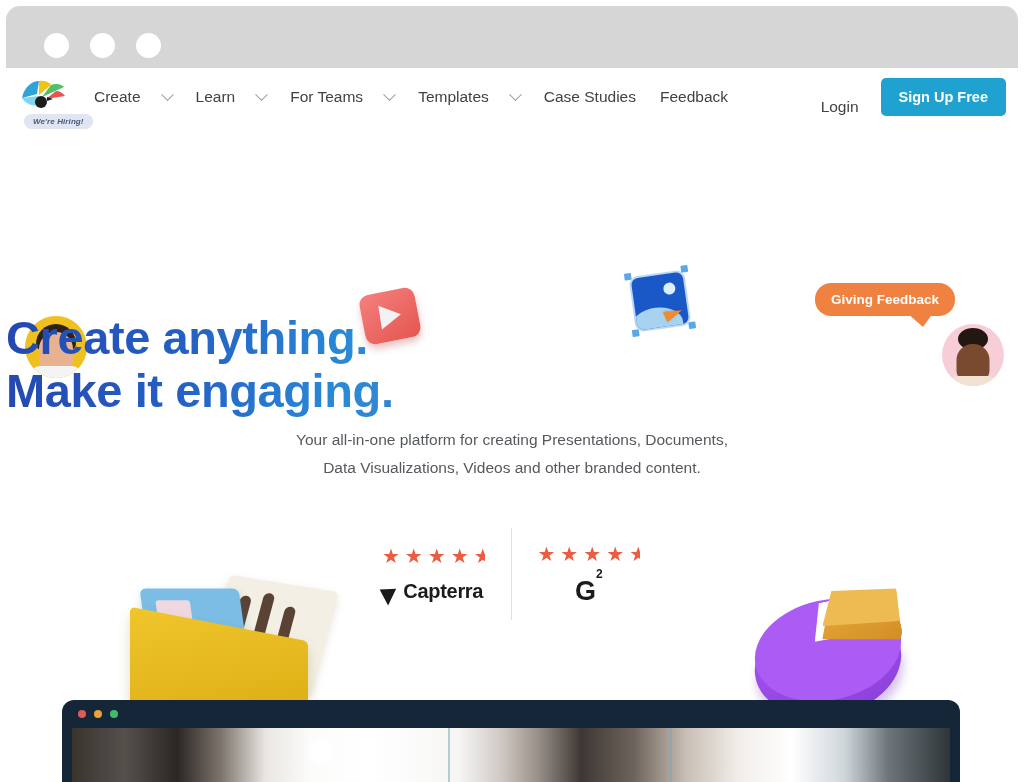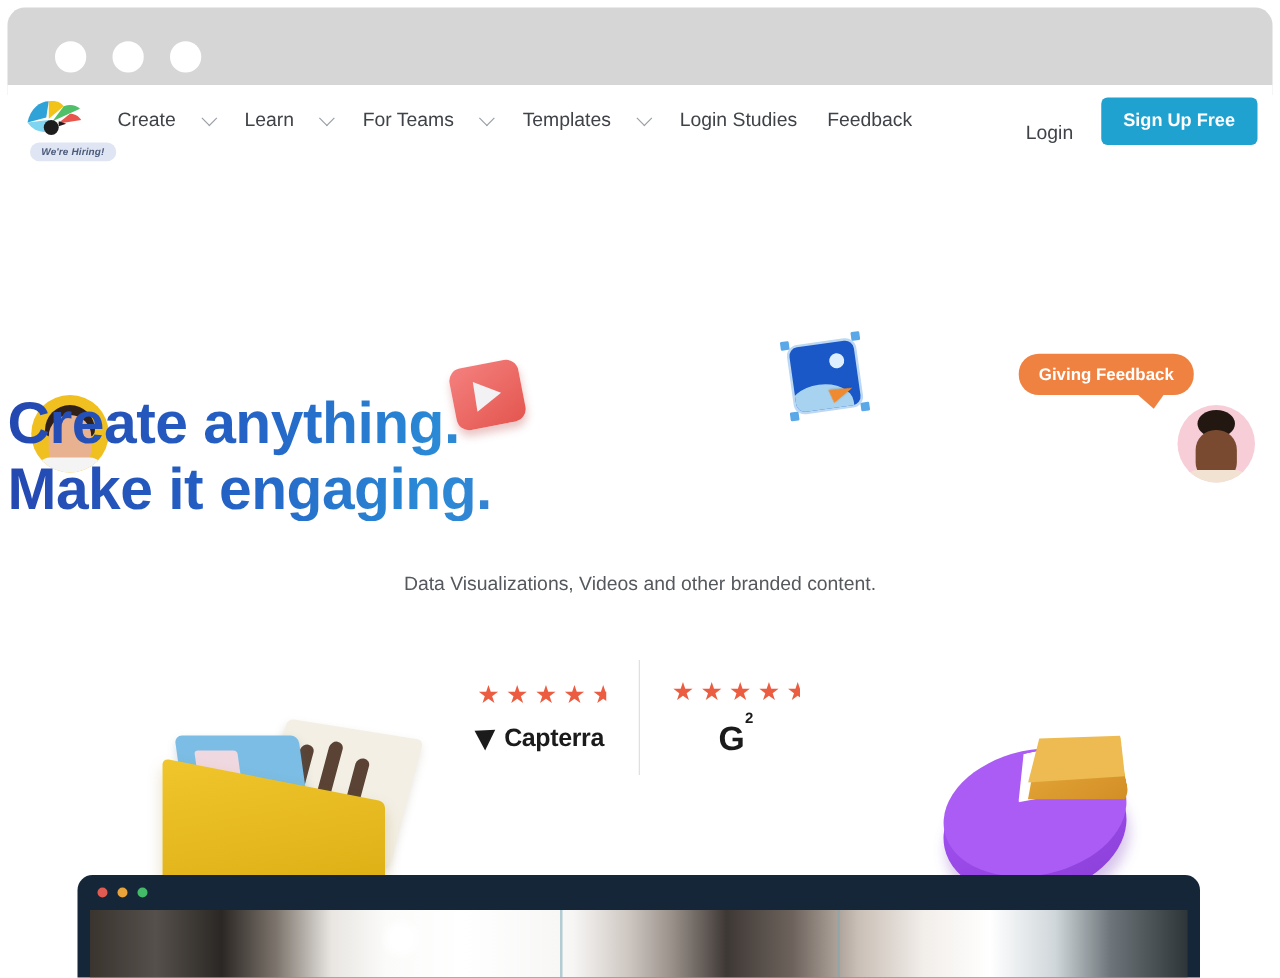--- a/index.html
+++ b/index.html
@@ -167,21 +167,21 @@
   .star { font-size: 20px; color: #eb5c40; line-height: 1; }
   .star.half {
     position: relative;
     color: #eb5c40;
     width: 11px;
     overflow: hidden;
     display: inline-block;
   }
   .brand-logo {
     display: flex;
-    align-items: flex-start;
+    align-items: flex-end;
     gap: 4px;
     font-size: 20px;
     font-weight: bold;
     color: #1b1b1b;
     letter-spacing: -.3px;
   }
   .capterra-arrow {
     width: 0; height: 0;
     border-left: 15px solid #1b1b1b;
     border-top: 7px solid transparent;
@@ -531,21 +531,21 @@
       </div>
       <div class="nav-item">
         <span>For Teams</span>
         <span class="chev"></span>
       </div>
       <div class="nav-item">
         <span>Templates</span>
         <span class="chev"></span>
       </div>
       <div class="nav-item">
-        <span>Login Studies</span>
+        <span>Case Studies</span>
       </div>
       <div class="nav-item">
         <span>Feedback</span>
       </div>
     </div>
 
     <div class="nav-right">
       <div class="login-link">Login</div>
       <button class="signup-btn">Sign Up Free</button>
     </div>
@@ -582,21 +582,21 @@
       <span class="face ar-skin"></span>
       <span class="face ar-shirt"></span>
     </div>
 
     <h1 class="headline">
       <span>Create anything.</span><br>
       <span>Make it engaging.</span>
     </h1>
 
     <p class="subhead">
-      <br>
+      <span>Your all-in-one platform for creating Presentations, Documents,</span><br>
       <span>Data Visualizations, Videos and other branded content.</span>
     </p>
 
     <div class="art-folder">
       <div class="ff-papers">
           <i class="p1"></i>
           <i class="p2"></i>
           <i class="p3"></i>
         </div>
       <div class="ff-slide">

